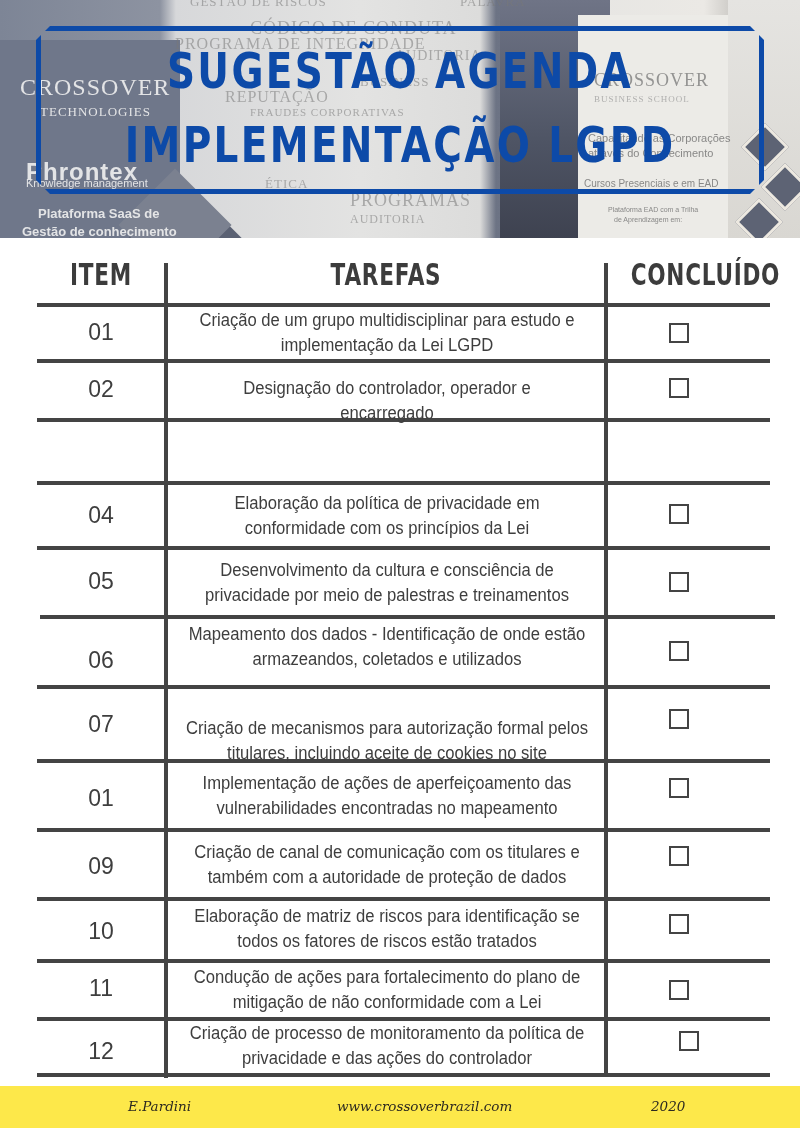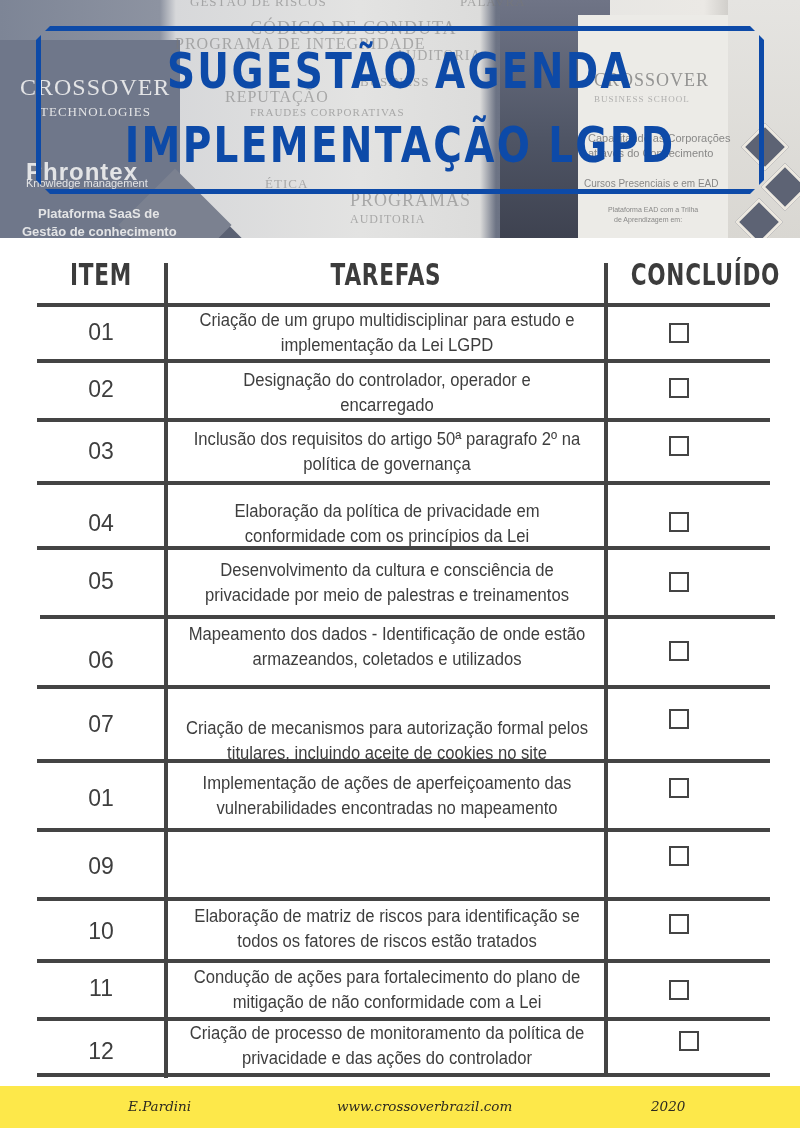--- a/index.html
+++ b/index.html
@@ -119,33 +119,26 @@
 
   <div class="row" style="top:69px;height:44px;">
     <div class="cell-num" style="top:12px">01</div>
     <div class="cell-task" style="top:0;height:52px">
         <span>Criação de um grupo multidisciplinar para estudo e implementação da Lei LGPD</span>
       </div>
     <div class="cell-check" style="top:16px"></div>
   </div>
   <div class="row" style="top:125px;height:55px;">
     <div class="cell-num" style="top:13px">02</div>
-    <div class="cell-task" style="top:0;height:60px;padding:4px 55px">
+    <div class="cell-task" style="top:8px;height:60px;padding:4px 55px">
         <span>Designação do controlador, operador e encarregado</span>
       </div>
     <div class="cell-check" style="top:15px"></div>
   </div>
-  <div class="row" style="top:184px;height:59px;">
-    <div class="cell-num" style="top:16px">03</div>
-    <div class="cell-task" style="top:0;height:59px">
-        <span>Inclusão dos requisitos do artigo 50ª paragrafo 2º na política de  governança</span>
-      </div>
-    <div class="cell-check" style="top:14px"></div>
-  </div>
-  <div class="row" style="top:255px;height:61px;">
+  <div class="row" style="top:247px;height:61px;">
     <div class="cell-num" style="top:17px">04</div>
     <div class="cell-task" style="top:0;height:61px;padding:0 30px">
         <span>Elaboração da política de privacidade em conformidade com os princípios da Lei</span>
       </div>
     <div class="cell-check" style="top:19px"></div>
   </div>
   <div class="row" style="top:312px;height:65px;">
     <div class="cell-num" style="top:18px">05</div>
     <div class="cell-task" style="top:0;height:65px">
         <span>Desenvolvimento da cultura e consciência de privacidade por meio de palestras e treinamentos</span>
@@ -168,20 +161,23 @@
   </div>
   <div class="row" style="top:525px;height:65px;">
     <div class="cell-num" style="top:22px">01</div>
     <div class="cell-task" style="top:0;height:65px">
         <span>Implementação de ações de aperfeiçoamento das vulnerabilidades encontradas no mapeamento</span>
       </div>
     <div class="cell-check" style="top:15px"></div>
   </div>
   <div class="row" style="top:594px;height:65px;">
     <div class="cell-num" style="top:21px">09</div>
+    <div class="cell-task" style="top:0;height:65px">
+        <span>Criação de canal de comunicação com os titulares e também com a autoridade de proteção de dados</span>
+      </div>
     <div class="cell-check" style="top:14px"></div>
   </div>
   <div class="row" style="top:663px;height:58px;">
     <div class="cell-num" style="top:17px">10</div>
     <div class="cell-task" style="top:0;height:55px">
         <span>Elaboração de matriz de riscos para identificação se todos os fatores de riscos estão tratados</span>
       </div>
     <div class="cell-check" style="top:13px"></div>
   </div>
   <div class="row" style="top:725px;height:54px;">

